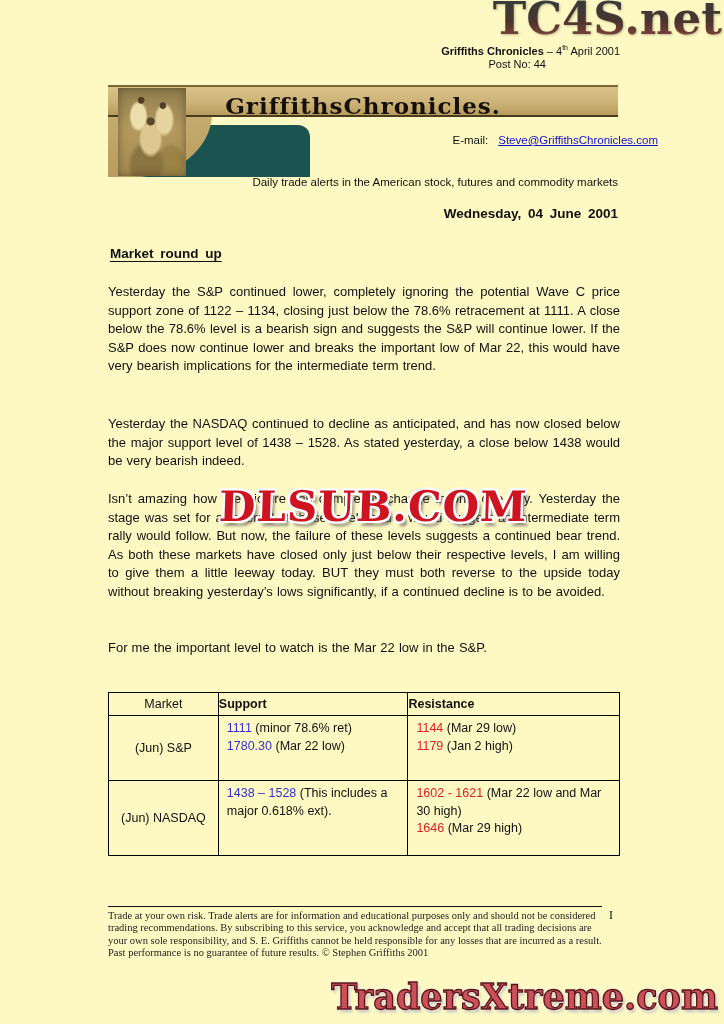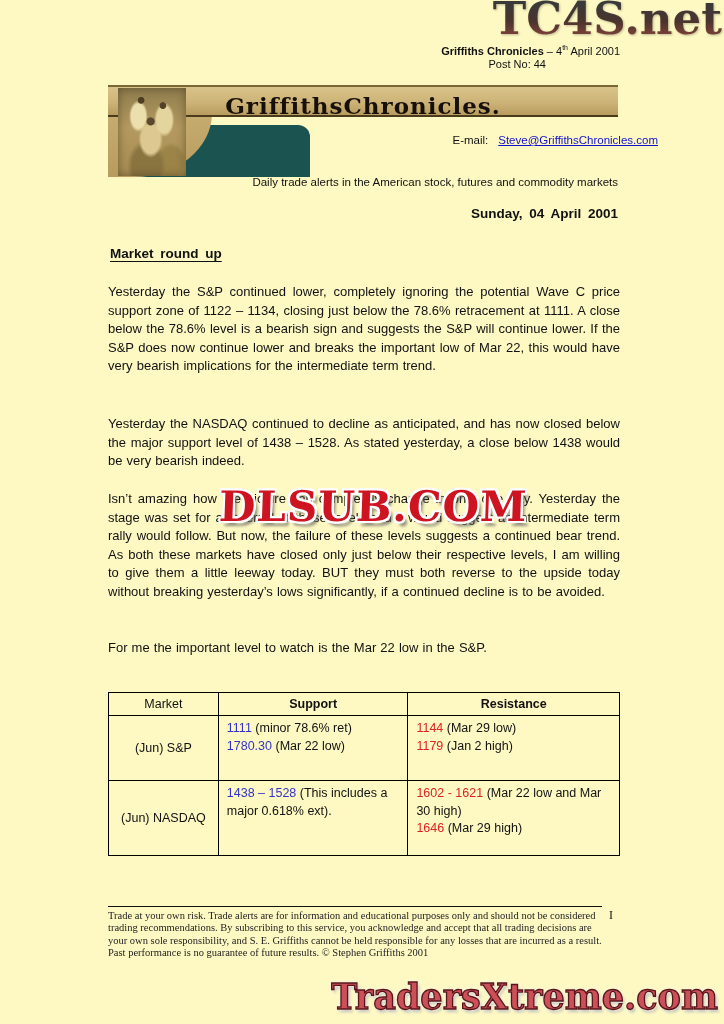--- a/index.html
+++ b/index.html
@@ -71,21 +71,21 @@
 
   
   .date-line { position:absolute; left:108px; top:206px; width:510px; text-align:right; font-weight:bold; font-size:13.5px; word-spacing:3px; }
   .section-heading { position:absolute; left:110px; top:246px; font-weight:bold; font-size:13.5px; word-spacing:3px; text-decoration:underline; text-underline-offset:3px; }
   .para { position:absolute; left:108px; width:512px; font-size:13px; line-height:18.6px; text-align:justify; word-spacing:0.5px; }
   #p1 { top:283px; } #p2 { top:415px; } #p3 { top:490px; } #p4 { top:639px; text-align:left; }
 
   
   .sr-table { position:absolute; left:108px; top:692px; width:512px; border-collapse:collapse; font-size:12.5px; }
   .sr-table th, .sr-table td { border:1px solid #000; }
-  .sr-table th { height:23px; font-weight:bold; text-align:center; vertical-align:middle; }
+  .sr-table th { height:23px; font-weight:bold; text-align:left; vertical-align:middle; }
   .sr-table .c-market { width:110px; text-align:center; vertical-align:middle; font-weight:normal; }
   .sr-table .c-sup { width:190px; } .sr-table .c-res { width:212px; }
   .sr-table td.vals { vertical-align:top; padding:4px 14px 0 8px; line-height:17.5px; }
   .r1 td { height:65px; } .r2 td { height:75px; }
   .num-blue { color:var(--support-blue); }
   .num-red { color:var(--resistance-red); }
 
   
   .footer-rule { position:absolute; left:108px; top:906px; width:494px; border-top:1.5px solid #111; }
   .disclaimer { position:absolute; left:108px; top:910px; width:494px; font-family:"Liberation Serif", serif; font-size:10.5px; line-height:12.3px; text-align:left; color:#222; }
@@ -116,21 +116,21 @@
 
   <div class="contact">
     <div class="contact-row">
       <span>E-mail:</span>
       <a href="#">Steve@GriffithsChronicles.com</a>
     </div>
   </div>
 
   <div class="tagline">Daily trade alerts in the American stock, futures and commodity markets</div>
 
-  <div class="date-line">Sunday, 04 April 2001</div>
+  <div class="date-line">Wednesday, 04 June 2001</div>
   <div class="section-heading">Market round up</div>
 
   <p class="para" id="p1">Yesterday the S&amp;P continued lower, completely ignoring the potential Wave C price support zone of 1122 – 1134, closing just below the 78.6% retracement at 1111. A close below the 78.6% level is a bearish sign and suggests the S&amp;P will continue lower. If the S&amp;P does now continue lower and breaks the important low of Mar 22, this would have very bearish implications for the intermediate term trend.</p>
   <p class="para" id="p2">Yesterday the NASDAQ continued to decline as anticipated, and has now closed below the major support level of 1438 – 1528. As stated yesterday, a close below 1438 would be very bearish indeed.</p>
   <p class="para" id="p3">Isn’t amazing how the picture can completely change in only one day. Yesterday the stage was set for a reversal at these levels and it would suggest an intermediate term rally would follow. But now, the failure of these levels suggests a continued bear trend. As both these markets have closed only just below their respective levels, I am willing to give them a little leeway today. BUT they must both reverse to the upside today without breaking yesterday’s lows significantly, if a continued decline is to be avoided.</p>
   <p class="para" id="p4">For me the important level to watch is the Mar 22 low in the S&amp;P.</p>
 
   <table class="sr-table">
     <tbody>
         <tr>

